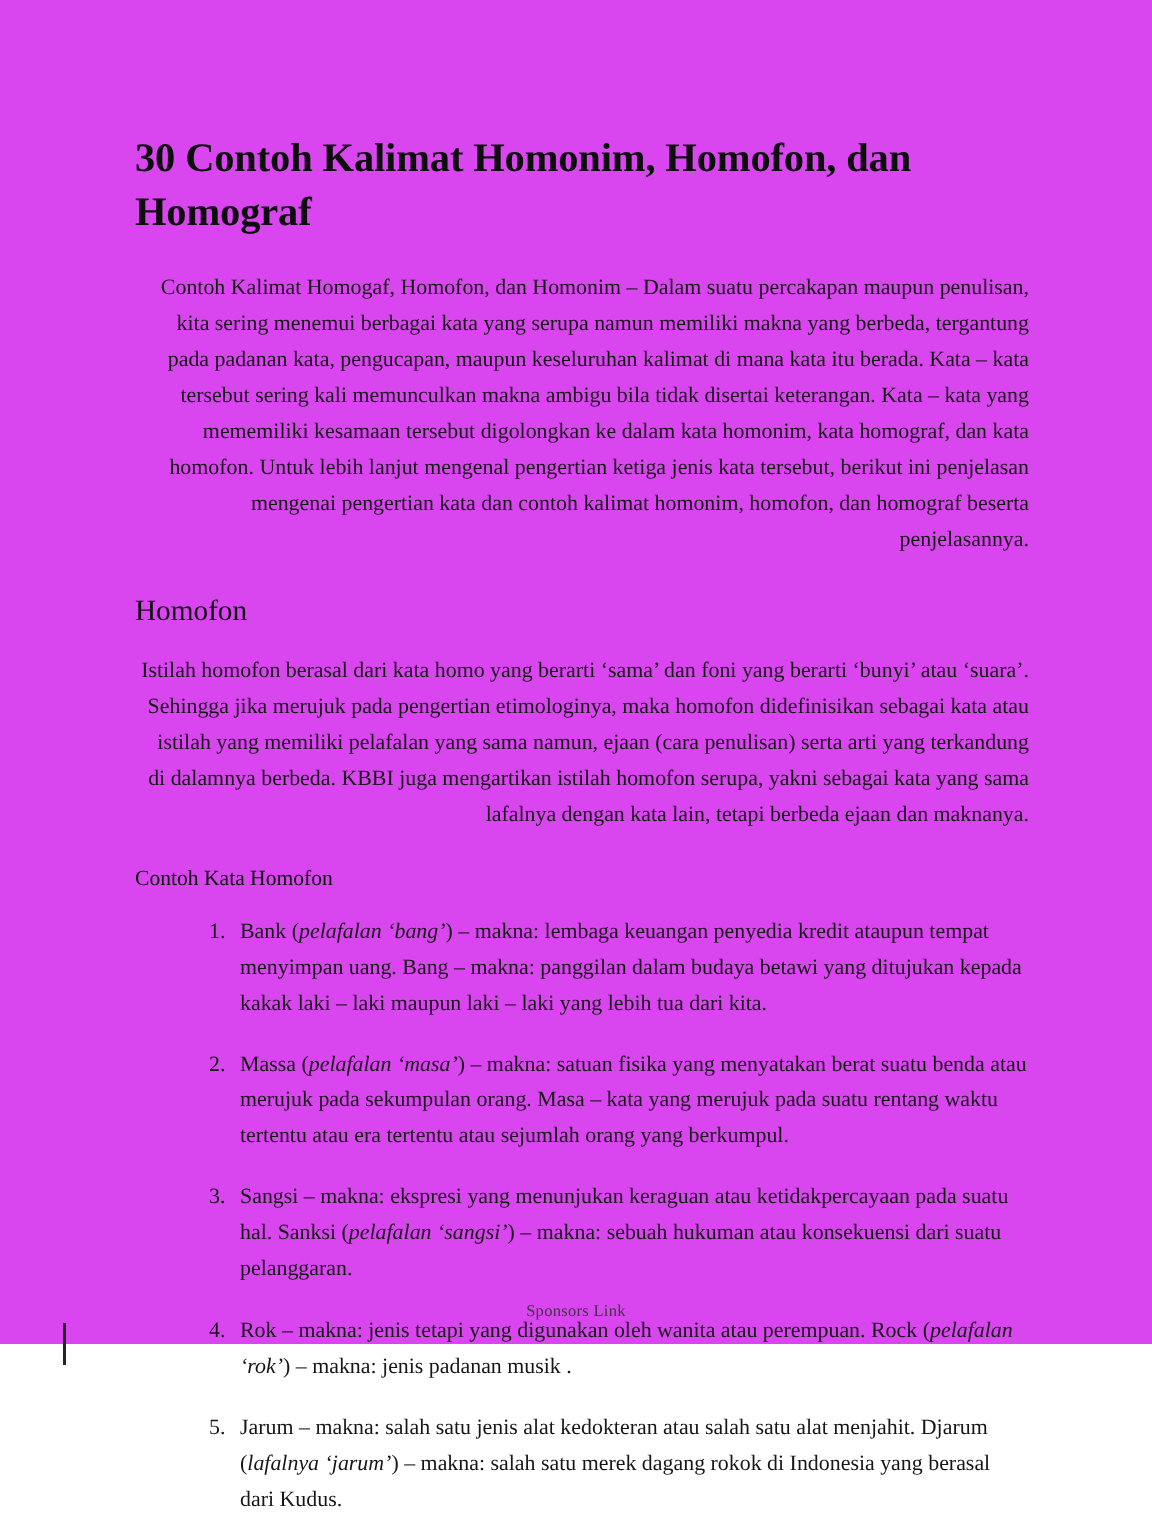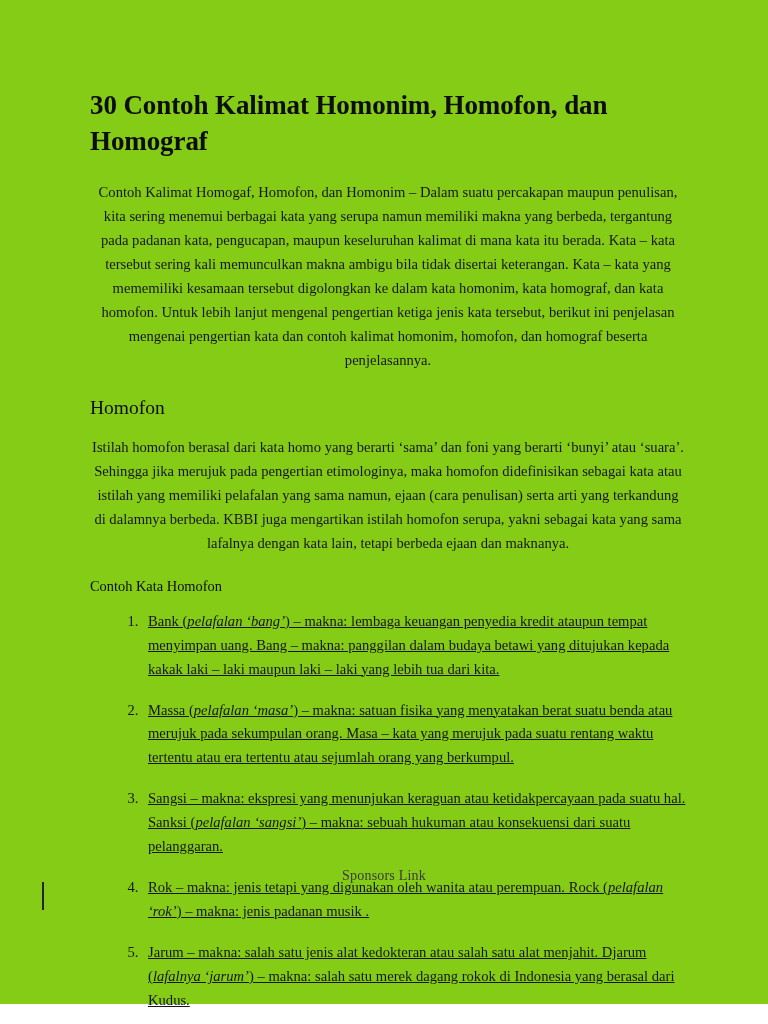--- a/index.html
+++ b/index.html
@@ -14,22 +14,22 @@
     overflow: hidden;
     font-family: "Liberation Serif", "DejaVu Serif", serif;
     color: #1a1a1a;
     -webkit-font-smoothing: antialiased;
   }
 
   .page {
     position: absolute;
     left: 0; top: 0;
     width: 768px;
-    height: 1004px;
-    background: #84cc16;
+    height: 896px;
+    background: #d946ef;
   }
 
   .content {
     position: absolute;
     left: 90px;
     top: 88px;
     width: 596px;
   }
 
   h1.doc-title {
@@ -39,21 +39,21 @@
     margin: 0 0 22px 0;
     letter-spacing: -0.1px;
     color: #0d0d0d;
     font-family: "Liberation Serif", "DejaVu Serif", serif;
   }
 
   p.body-par {
     font-size: 14.6px;
     line-height: 1.64;
     margin: 0 0 20px 0;
-    text-align: center;
+    text-align: right;
     color: #161616;
   }
 
   h2.section-heading {
     font-size: 19.5px;
     font-weight: normal;
     margin: 22px 0 16px 0;
     line-height: 1.3;
     color: #0d0d0d;
   }
@@ -68,40 +68,39 @@
 
   ol.example-list {
     margin: 0;
     padding: 0 0 0 48px;
     list-style-type: decimal;
     list-style-position: outside;
   }
   ol.example-list > li {
     font-size: 14.6px;
     line-height: 1.64;
-    margin: 0 0 17px 4px;
+    margin: 0 0 17px 16px;
     padding-left: 6px;
     color: #161616;
-    text-decoration: underline;
   }
   ol.example-list > li::marker {
     font-size: 14.6px;
   }
 
   .ital {
     font-style: italic;
   }
 
   .sponsors {
     position: absolute;
     left: 0;
     top: 868px;
     width: 768px;
     text-align: center;
-    font-size: 14px;
+    font-size: 11px;
     color: #3a3a3a;
     letter-spacing: 0.2px;
   }
 
   .edge-caret {
     position: absolute;
     left: 42px;
     top: 882px;
     width: 2px;
     height: 28px;

